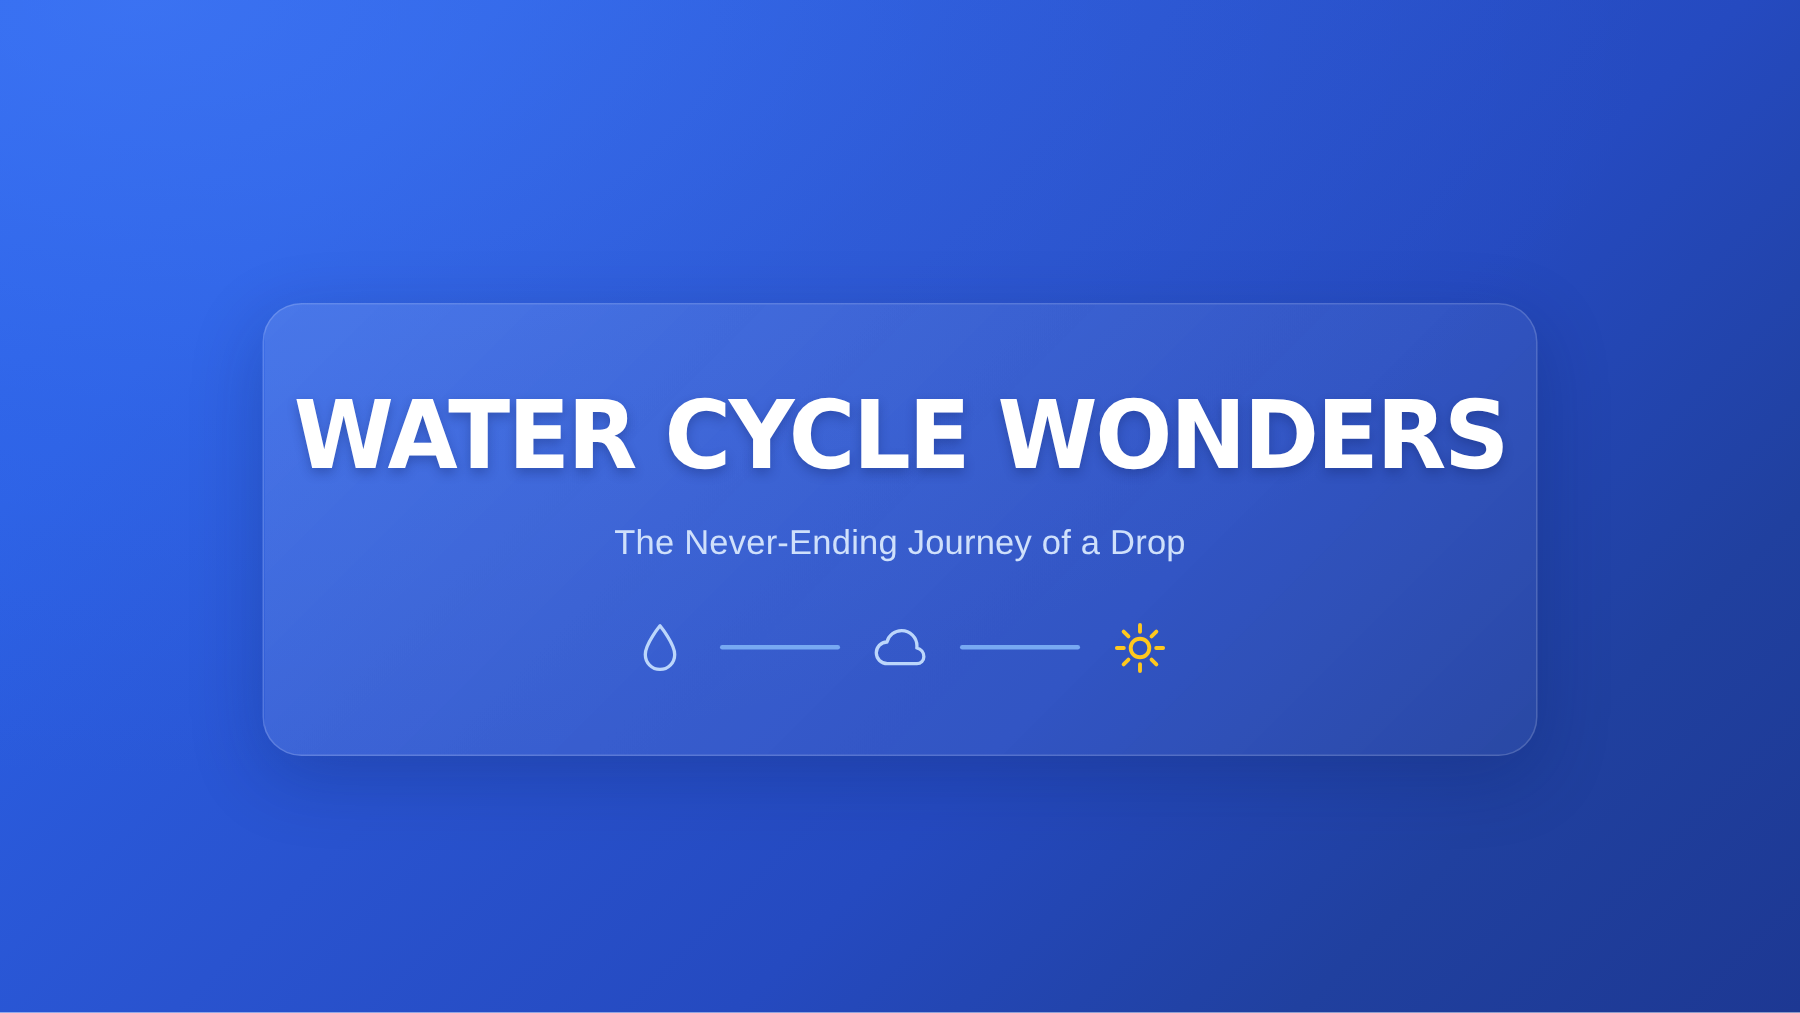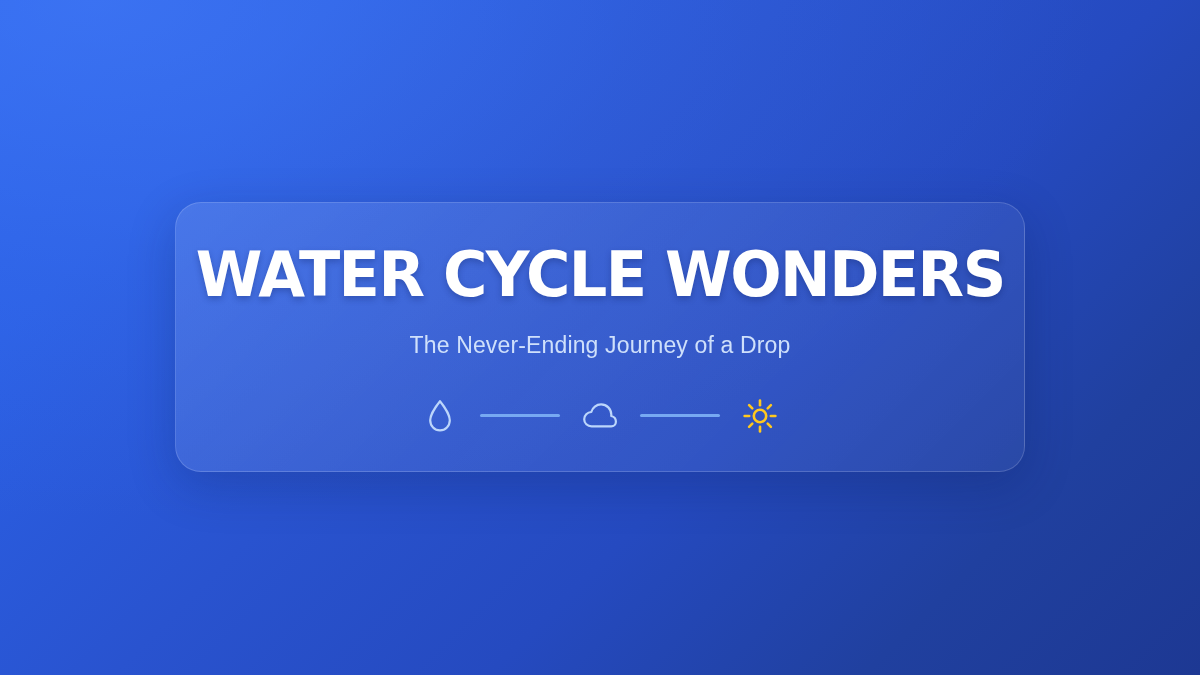--- a/index.html
+++ b/index.html
@@ -35,21 +35,21 @@
                 rgba(86,140,255,0.12) 38%,
                 rgba(0,0,0,0) 70%);
     pointer-events: none;
   }
 
   .hero-card {
     position: absolute;
     left: 175px;
     top: 202px;
     width: 850px;
-    height: 270px;
+    height: 302px;
     border-radius: 26px;
     background: linear-gradient(135deg,
                 rgba(255,255,255,0.115) 0%,
                 rgba(255,255,255,0.075) 45%,
                 rgba(255,255,255,0.045) 100%);
     border: 1px solid rgba(255,255,255,0.16);
     box-shadow: 0 14px 48px rgba(10,26,80,0.24);
     display: flex;
     flex-direction: column;
     align-items: center;

